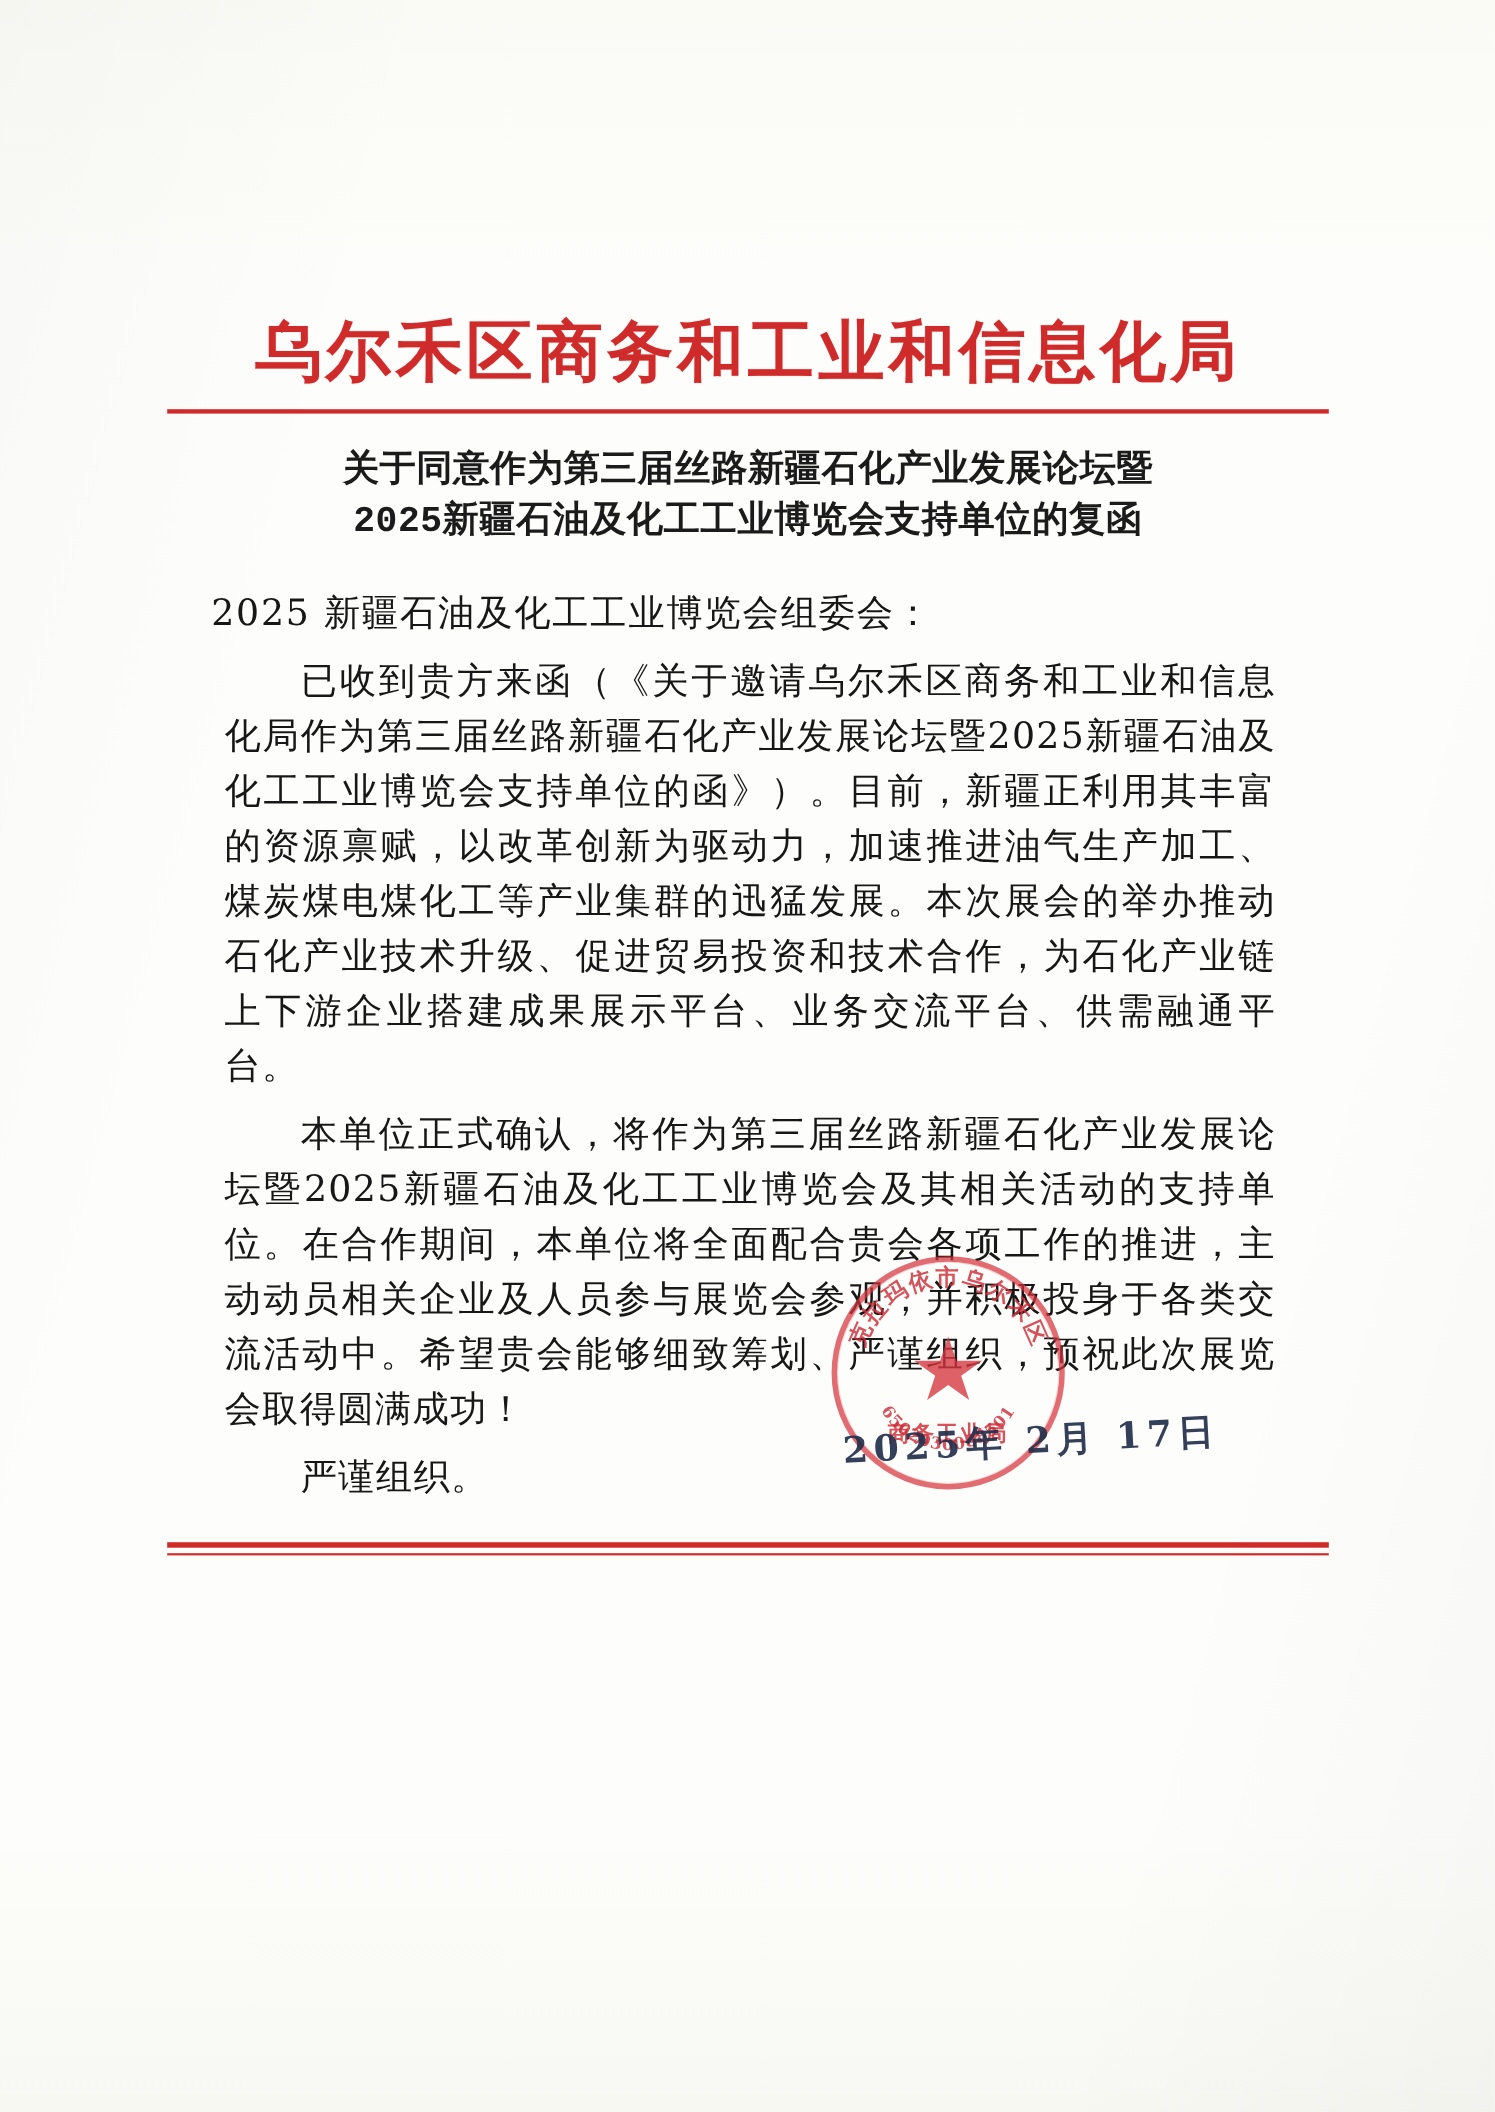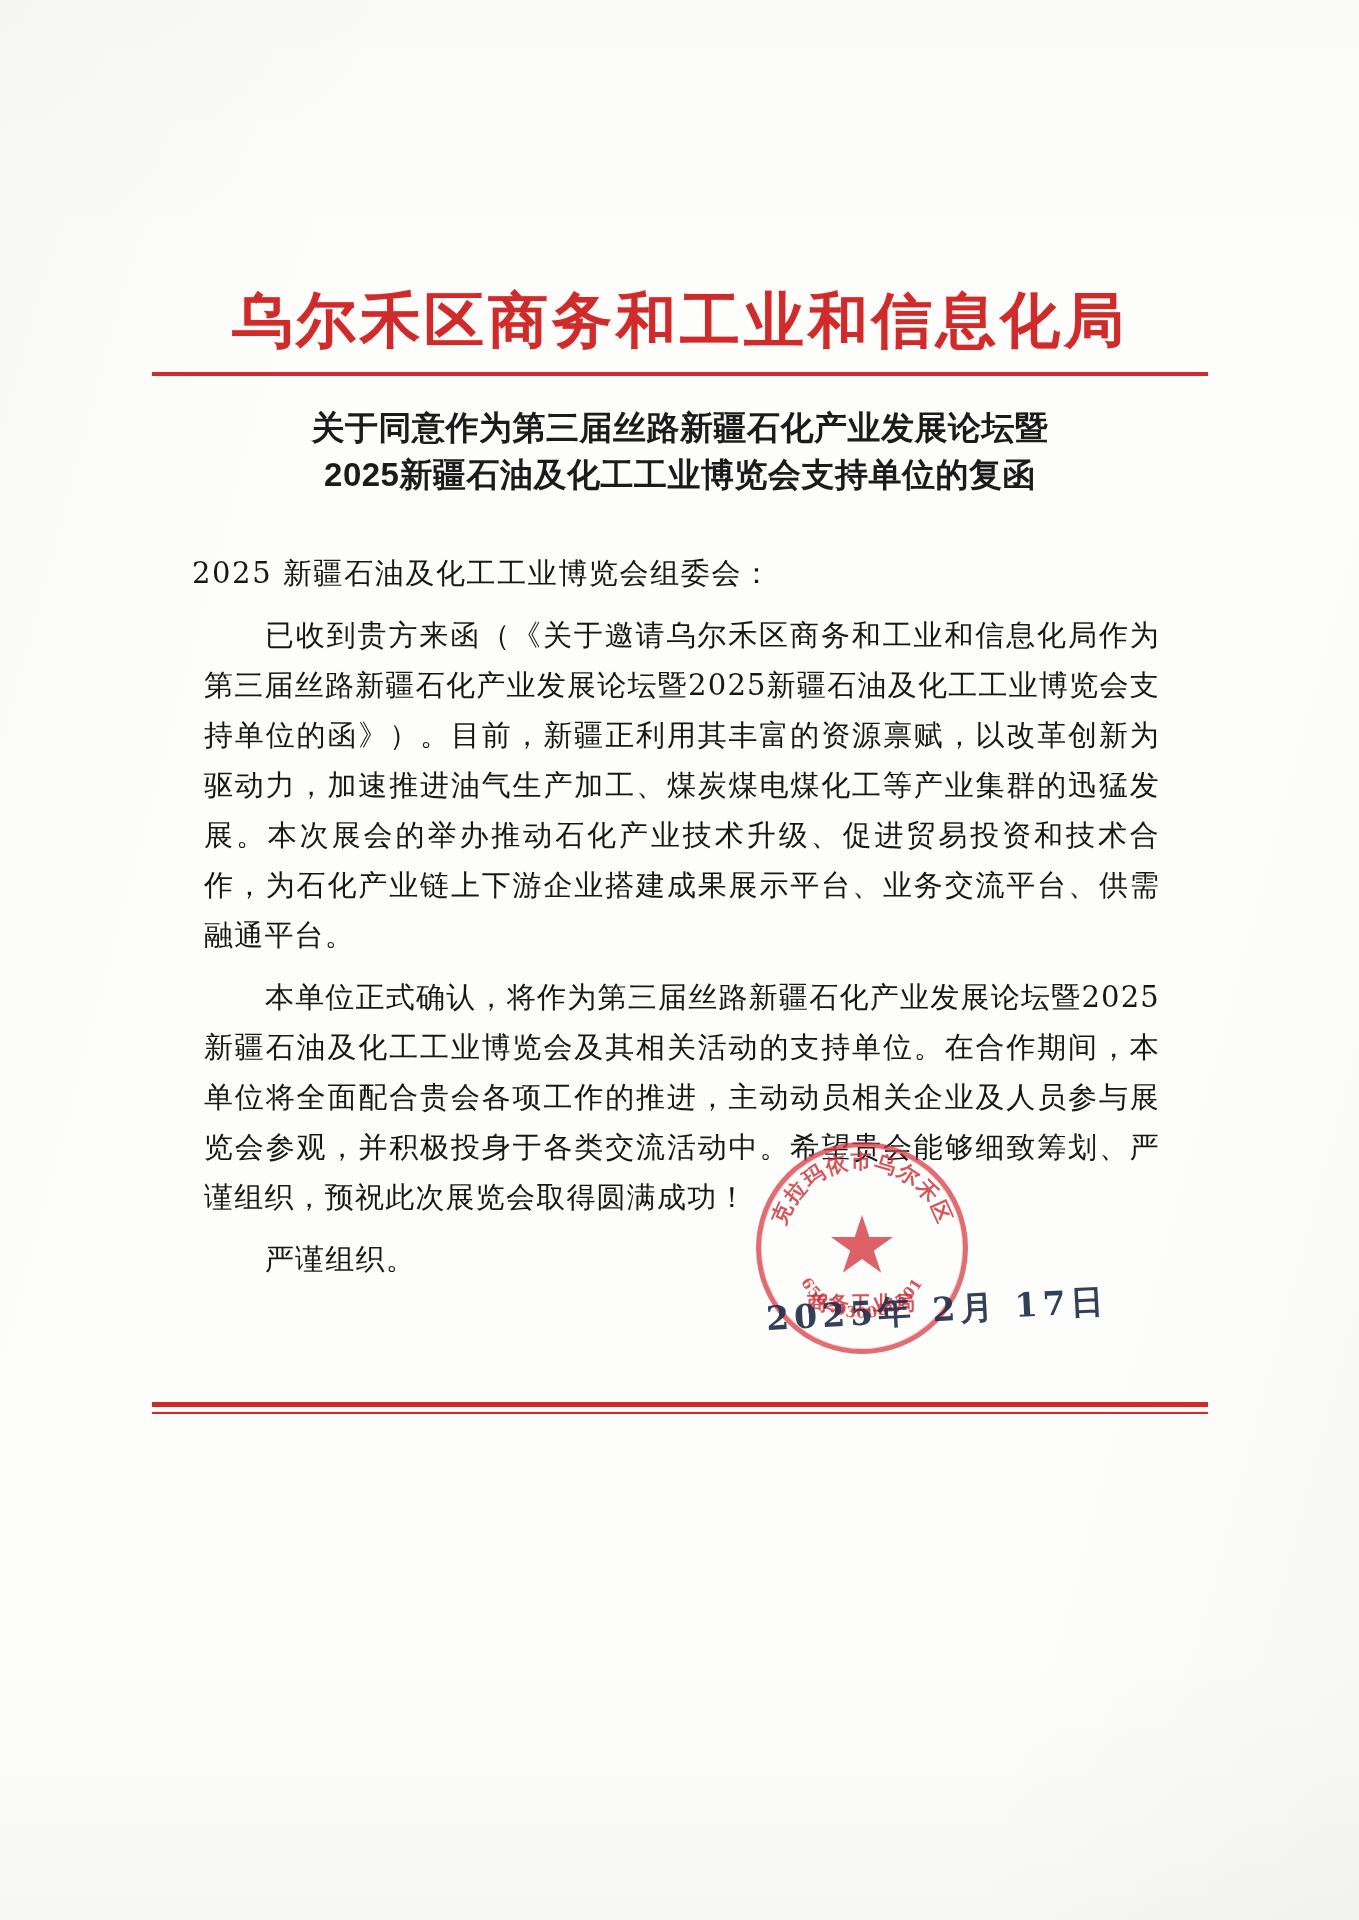--- a/index.html
+++ b/index.html
@@ -66,37 +66,37 @@
     background: #cf2b2b;
   }
 
   
   .doc-title {
     position: absolute;
     top: 404px;
     left: 30px;
     width: 1000px;
     text-align: center;
-    font-family: Liberation Sans, sans-serif;
+    font-family: Liberation Mono, monospace;
     font-weight: bold;
     font-size: 33px;
     line-height: 47px;
     color: #1b1b1b;
     letter-spacing: 0.5px;
   }
   .doc-title .line { display: block; }
 
   
   .body-area {
     position: absolute;
-    top: 548px;
+    top: 532px;
     left: 42px;
     width: 980px;
     font-family: "DejaVu Serif", "Liberation Serif", serif;
-    font-size: 29px;
+    font-size: 33px;
     line-height: 50px;
     color: #171717;
     letter-spacing: 1.2px;
     text-align: justify;
   }
   .salutation {
     margin: 0 0 2px 0;
     letter-spacing: 1.6px;
   }
   .para {

